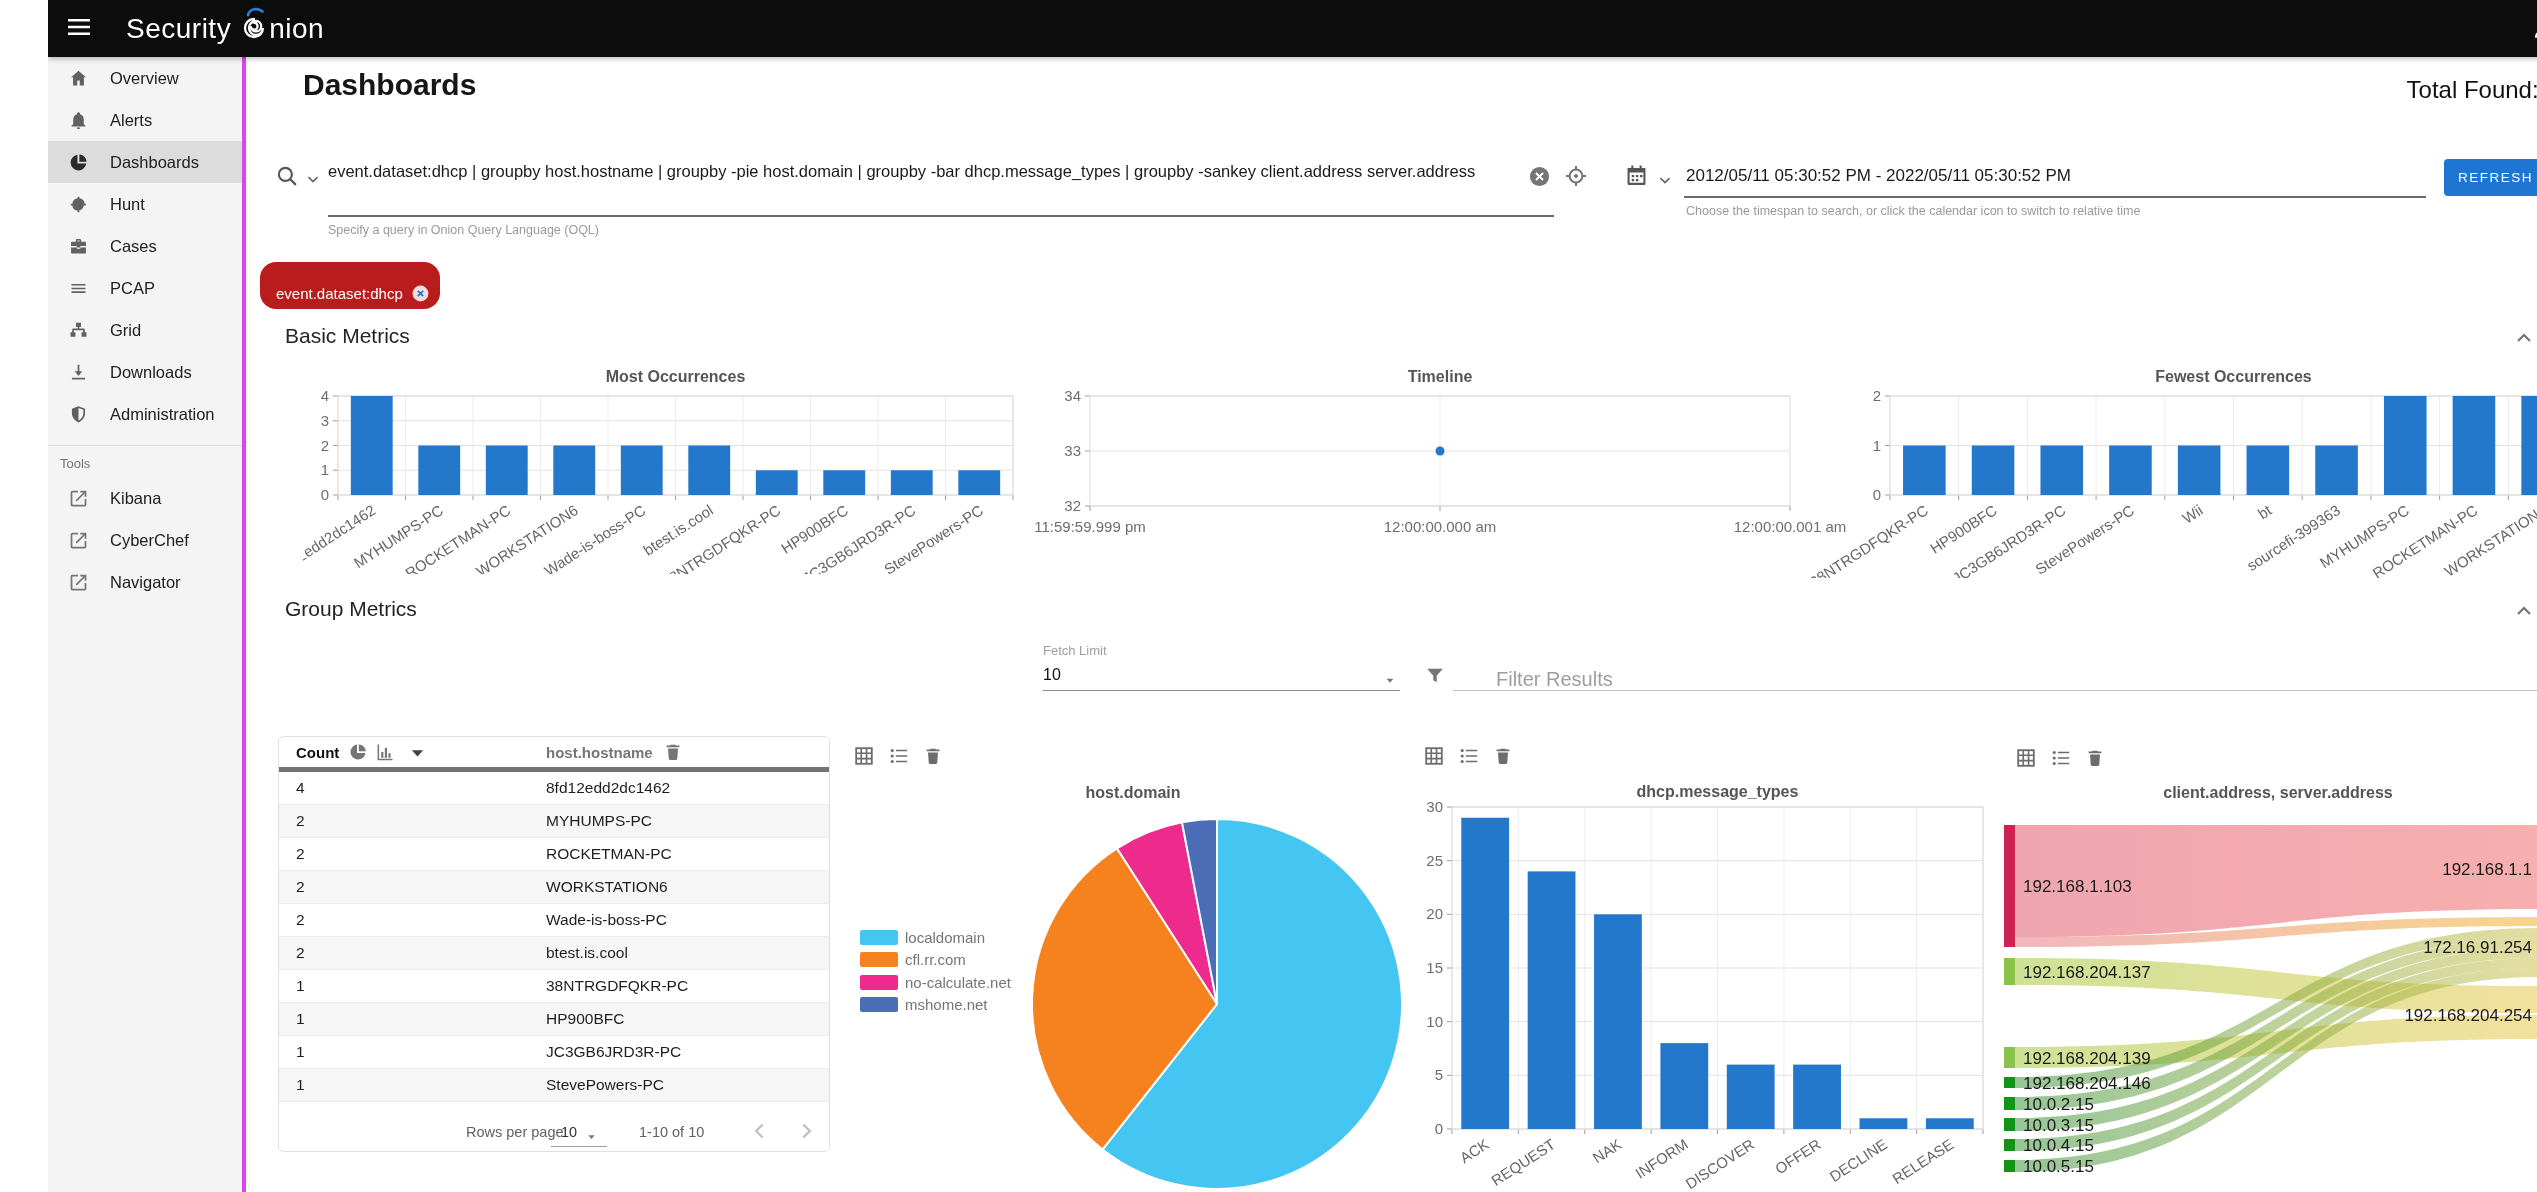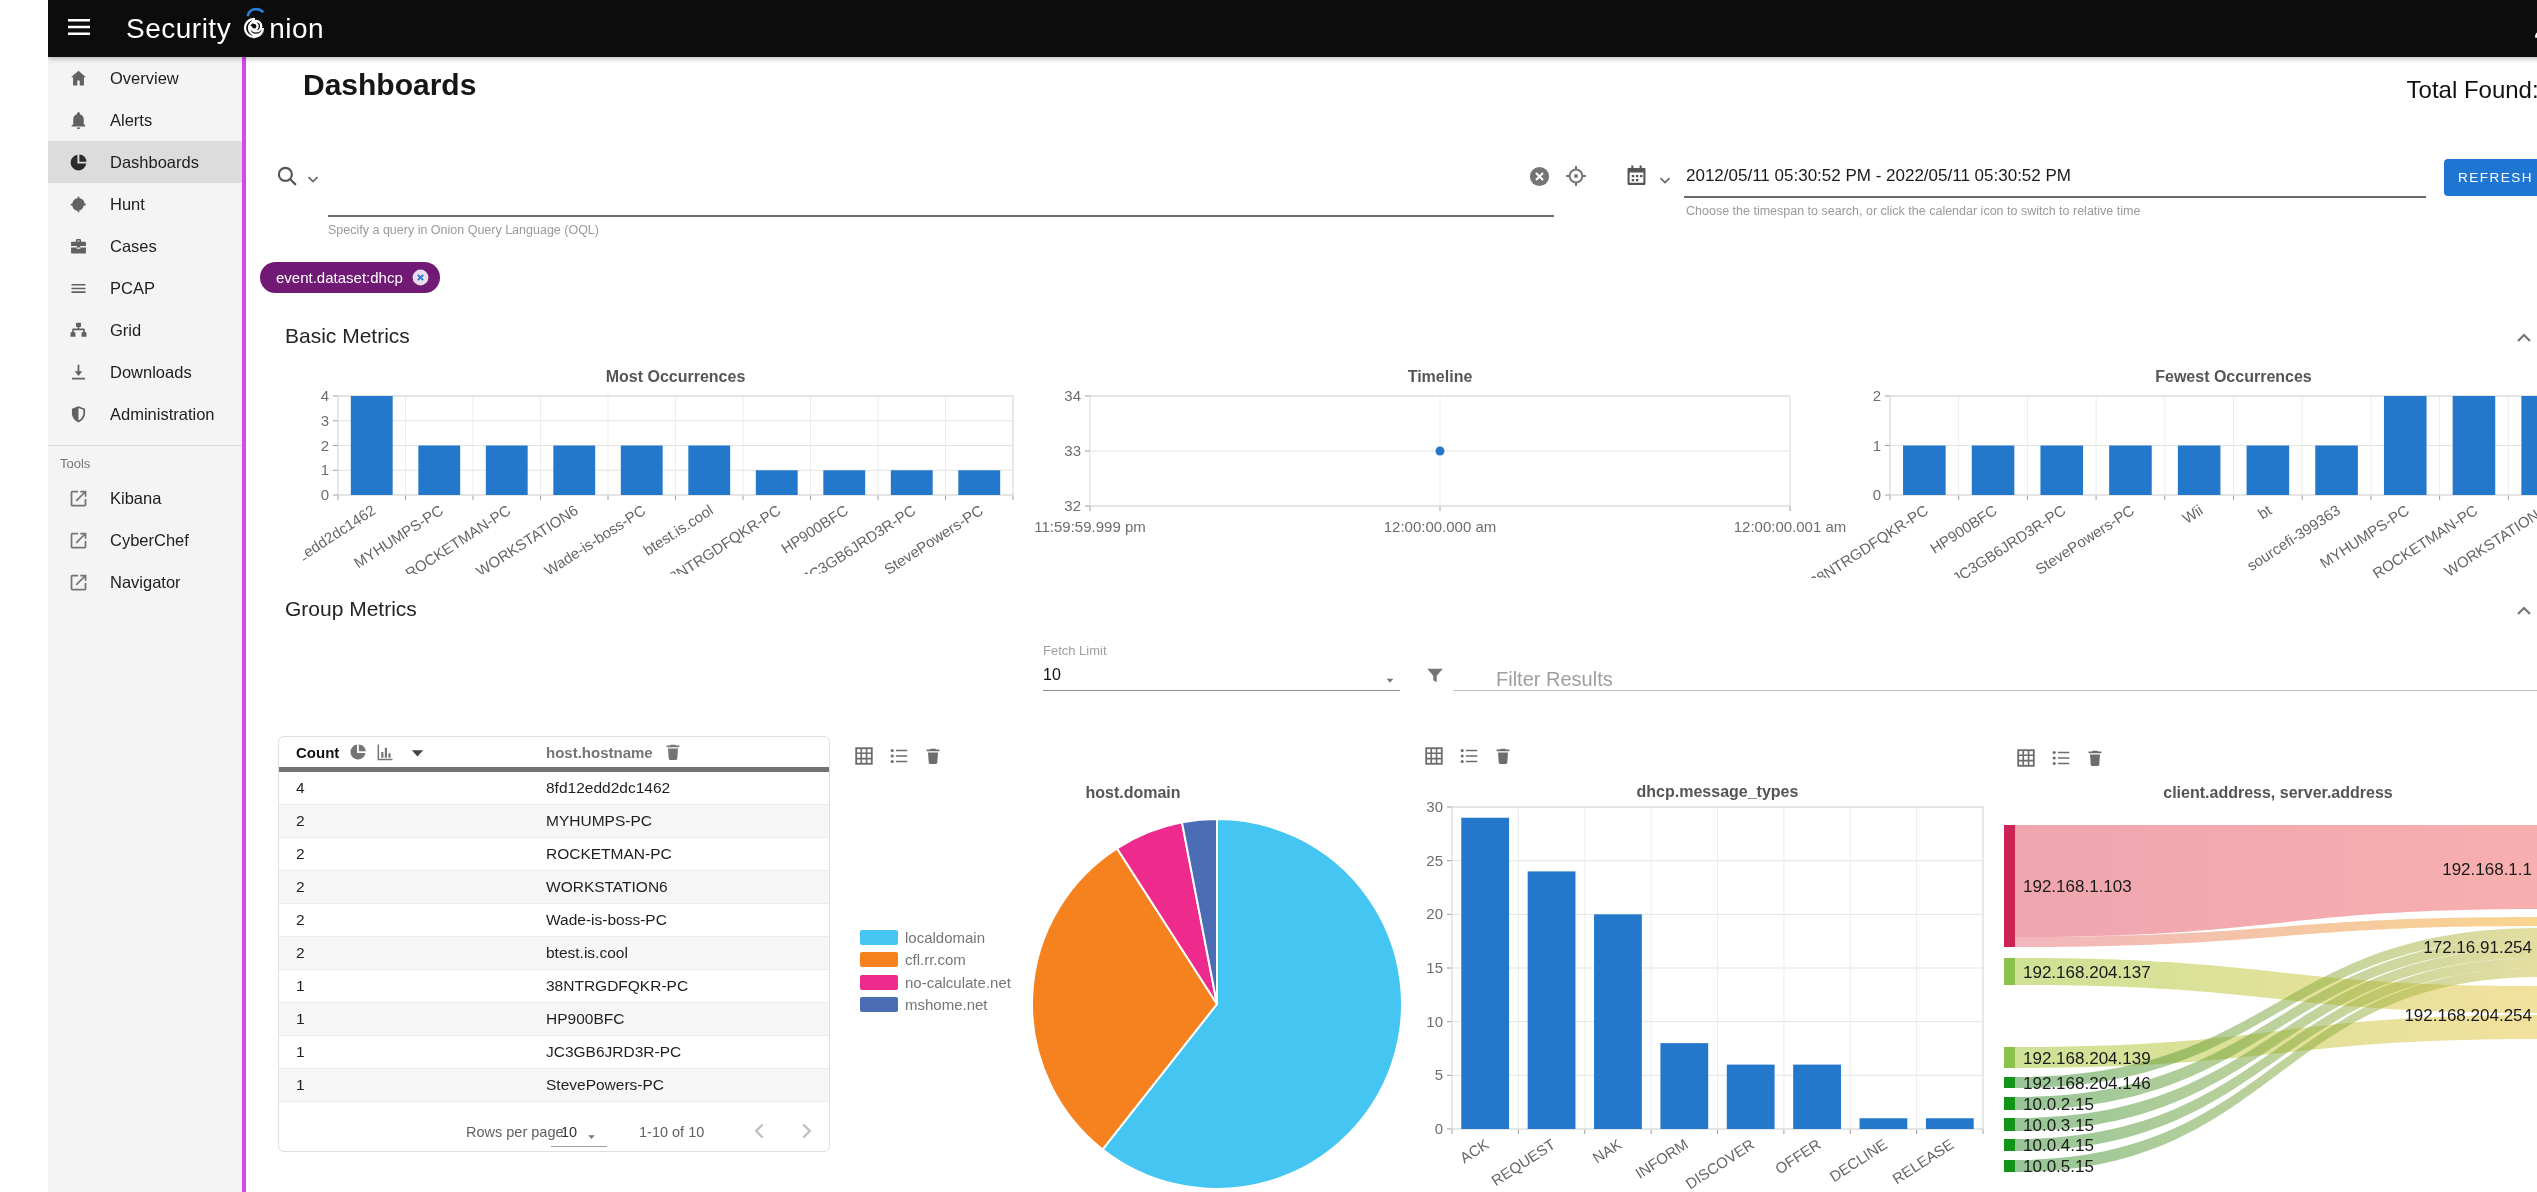--- a/index.html
+++ b/index.html
@@ -31,22 +31,22 @@
   #query-text{left:280px;top:157px;width:1210px;font-size:16.5px;line-height:28px;color:#1a1a1a;}
   #query-underline{left:280px;top:215px;width:1226px;height:2px;background:#6a6a6a;}
   #query-hint{left:280px;top:223px;}
   #date-text{left:1638px;top:166px;font-size:17px;color:#1a1a1a;white-space:nowrap;}
   #date-underline{left:1636px;top:196px;width:742px;height:2px;background:#6a6a6a;}
   #date-hint{left:1638px;top:204px;}
   #refresh-btn{left:2396px;top:159px;width:128px;height:37px;background:#1e76d2;border:none;border-radius:4px;
                color:#fff;font-family:"Liberation Sans",sans-serif;font-size:13.5px;font-weight:normal;letter-spacing:1.5px;
                display:flex;align-items:center;justify-content:center;gap:8px;cursor:pointer;}
   
-  #filter-chip{left:212px;top:262px;height:31px;background:#701a75;border-radius:16px;color:#fff;
-               display:flex;align-items:center;padding:0 10px 0 16px;font-size:15px;cursor:pointer;}
+  #filter-chip{left:212px;top:262px;height:31px;background:#b91c1c;border-radius:16px;color:#fff;
+               display:flex;align-items:center;padding:16px 10px 0 16px;font-size:15px;cursor:pointer;}
   #filter-chip .close{margin-left:8px;display:flex;}
   
   .section-title{font-size:21px;color:#242424;}
   #basic-title{left:237px;top:324px;}
   #group-title{left:237px;top:597px;}
   .collapse{cursor:pointer;}
   #basic-collapse{left:2464px;top:326px;}
   #group-collapse{left:2464px;top:599px;}
   
   #fetch-label{left:995px;top:643px;font-size:13px;color:#9e9e9e;}
@@ -232,20 +232,21 @@
     <svg width="26" height="26" viewBox="0 0 24 24">
         <circle cx="10.5" cy="10.5" r="6" stroke="#555" stroke-width="2" fill="none"></circle>
         <path d="M15 15l5.2 5.2" stroke="#555" stroke-width="2"></path>
       </svg>
   </span>
   <span class="abs" style="left:256px;top:170px;">
     <svg width="18" height="18" viewBox="0 0 24 24">
         <path d="M6 9.5l6 6 6-6" stroke="#666" stroke-width="2.2" fill="none"></path>
       </svg>
   </span>
+  <div class="abs" id="query-text">event.dataset:dhcp | groupby host.hostname | groupby -pie host.domain | groupby -bar dhcp.message_types | groupby -sankey client.address server.address</div>
   <div class="abs" id="query-underline"></div>
   <div class="abs hint" id="query-hint">Specify a query in Onion Query Language (OQL)</div>
   <span class="abs" style="left:1480px;top:165px;">
     <svg width="23" height="23" viewBox="0 0 24 24">
         <circle cx="12" cy="12" r="10" fill="#757575"></circle>
         <path d="M8.3 8.3l7.4 7.4M15.7 8.3l-7.4 7.4" stroke="#fff" stroke-width="2.1"></path>
       </svg>
   </span>
   <span class="abs" style="left:1516px;top:164px;">
     <svg width="24" height="24" viewBox="0 0 24 24">

